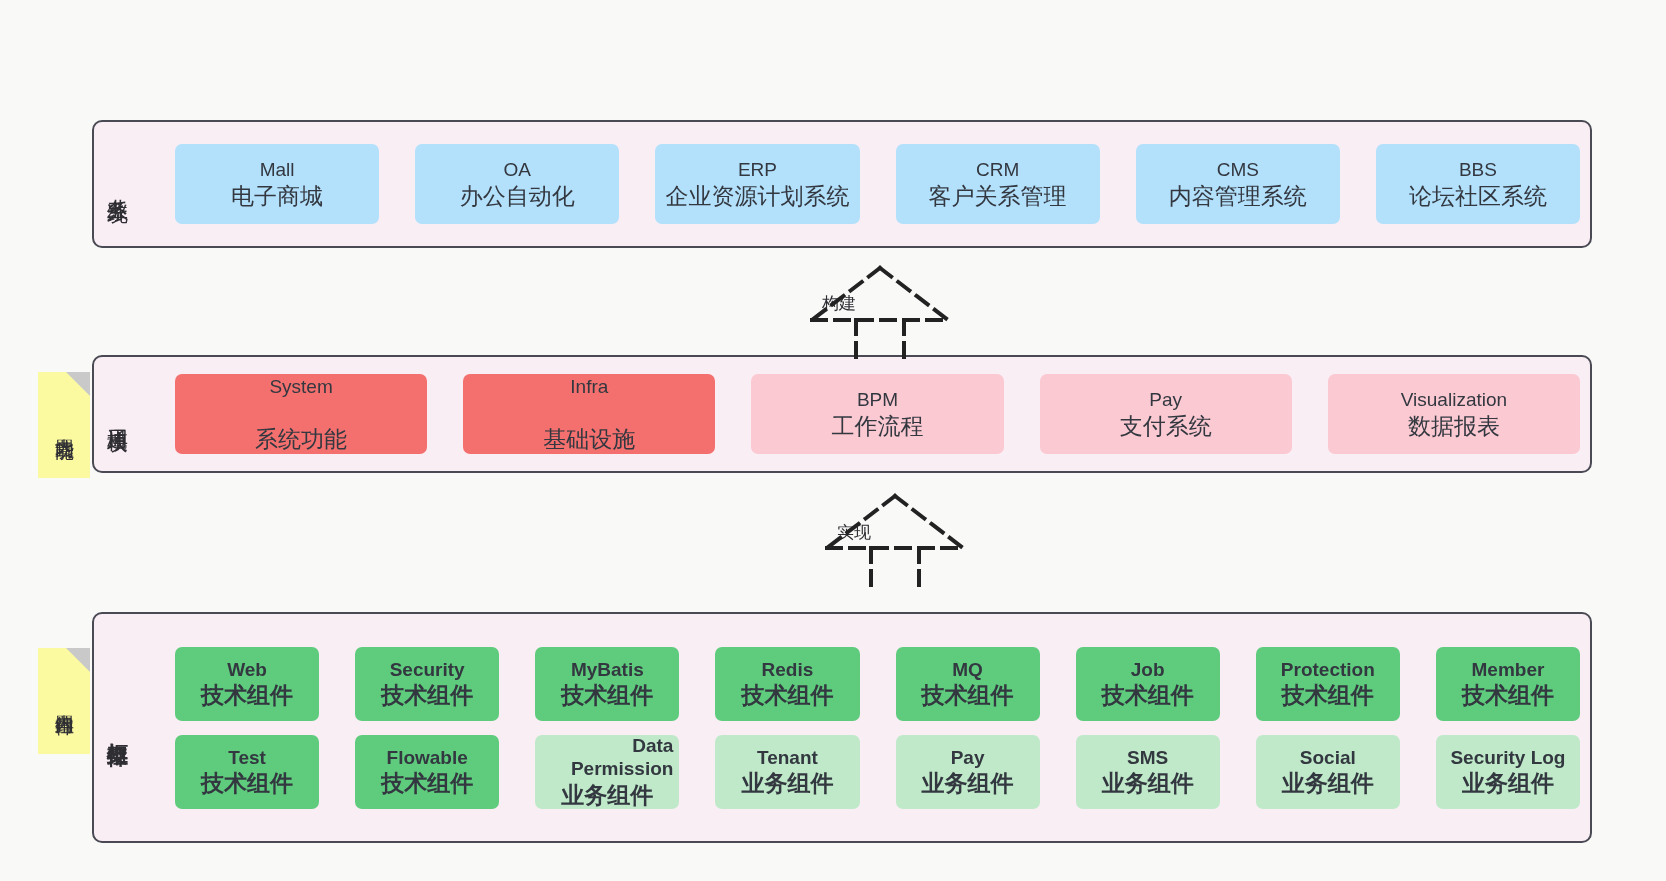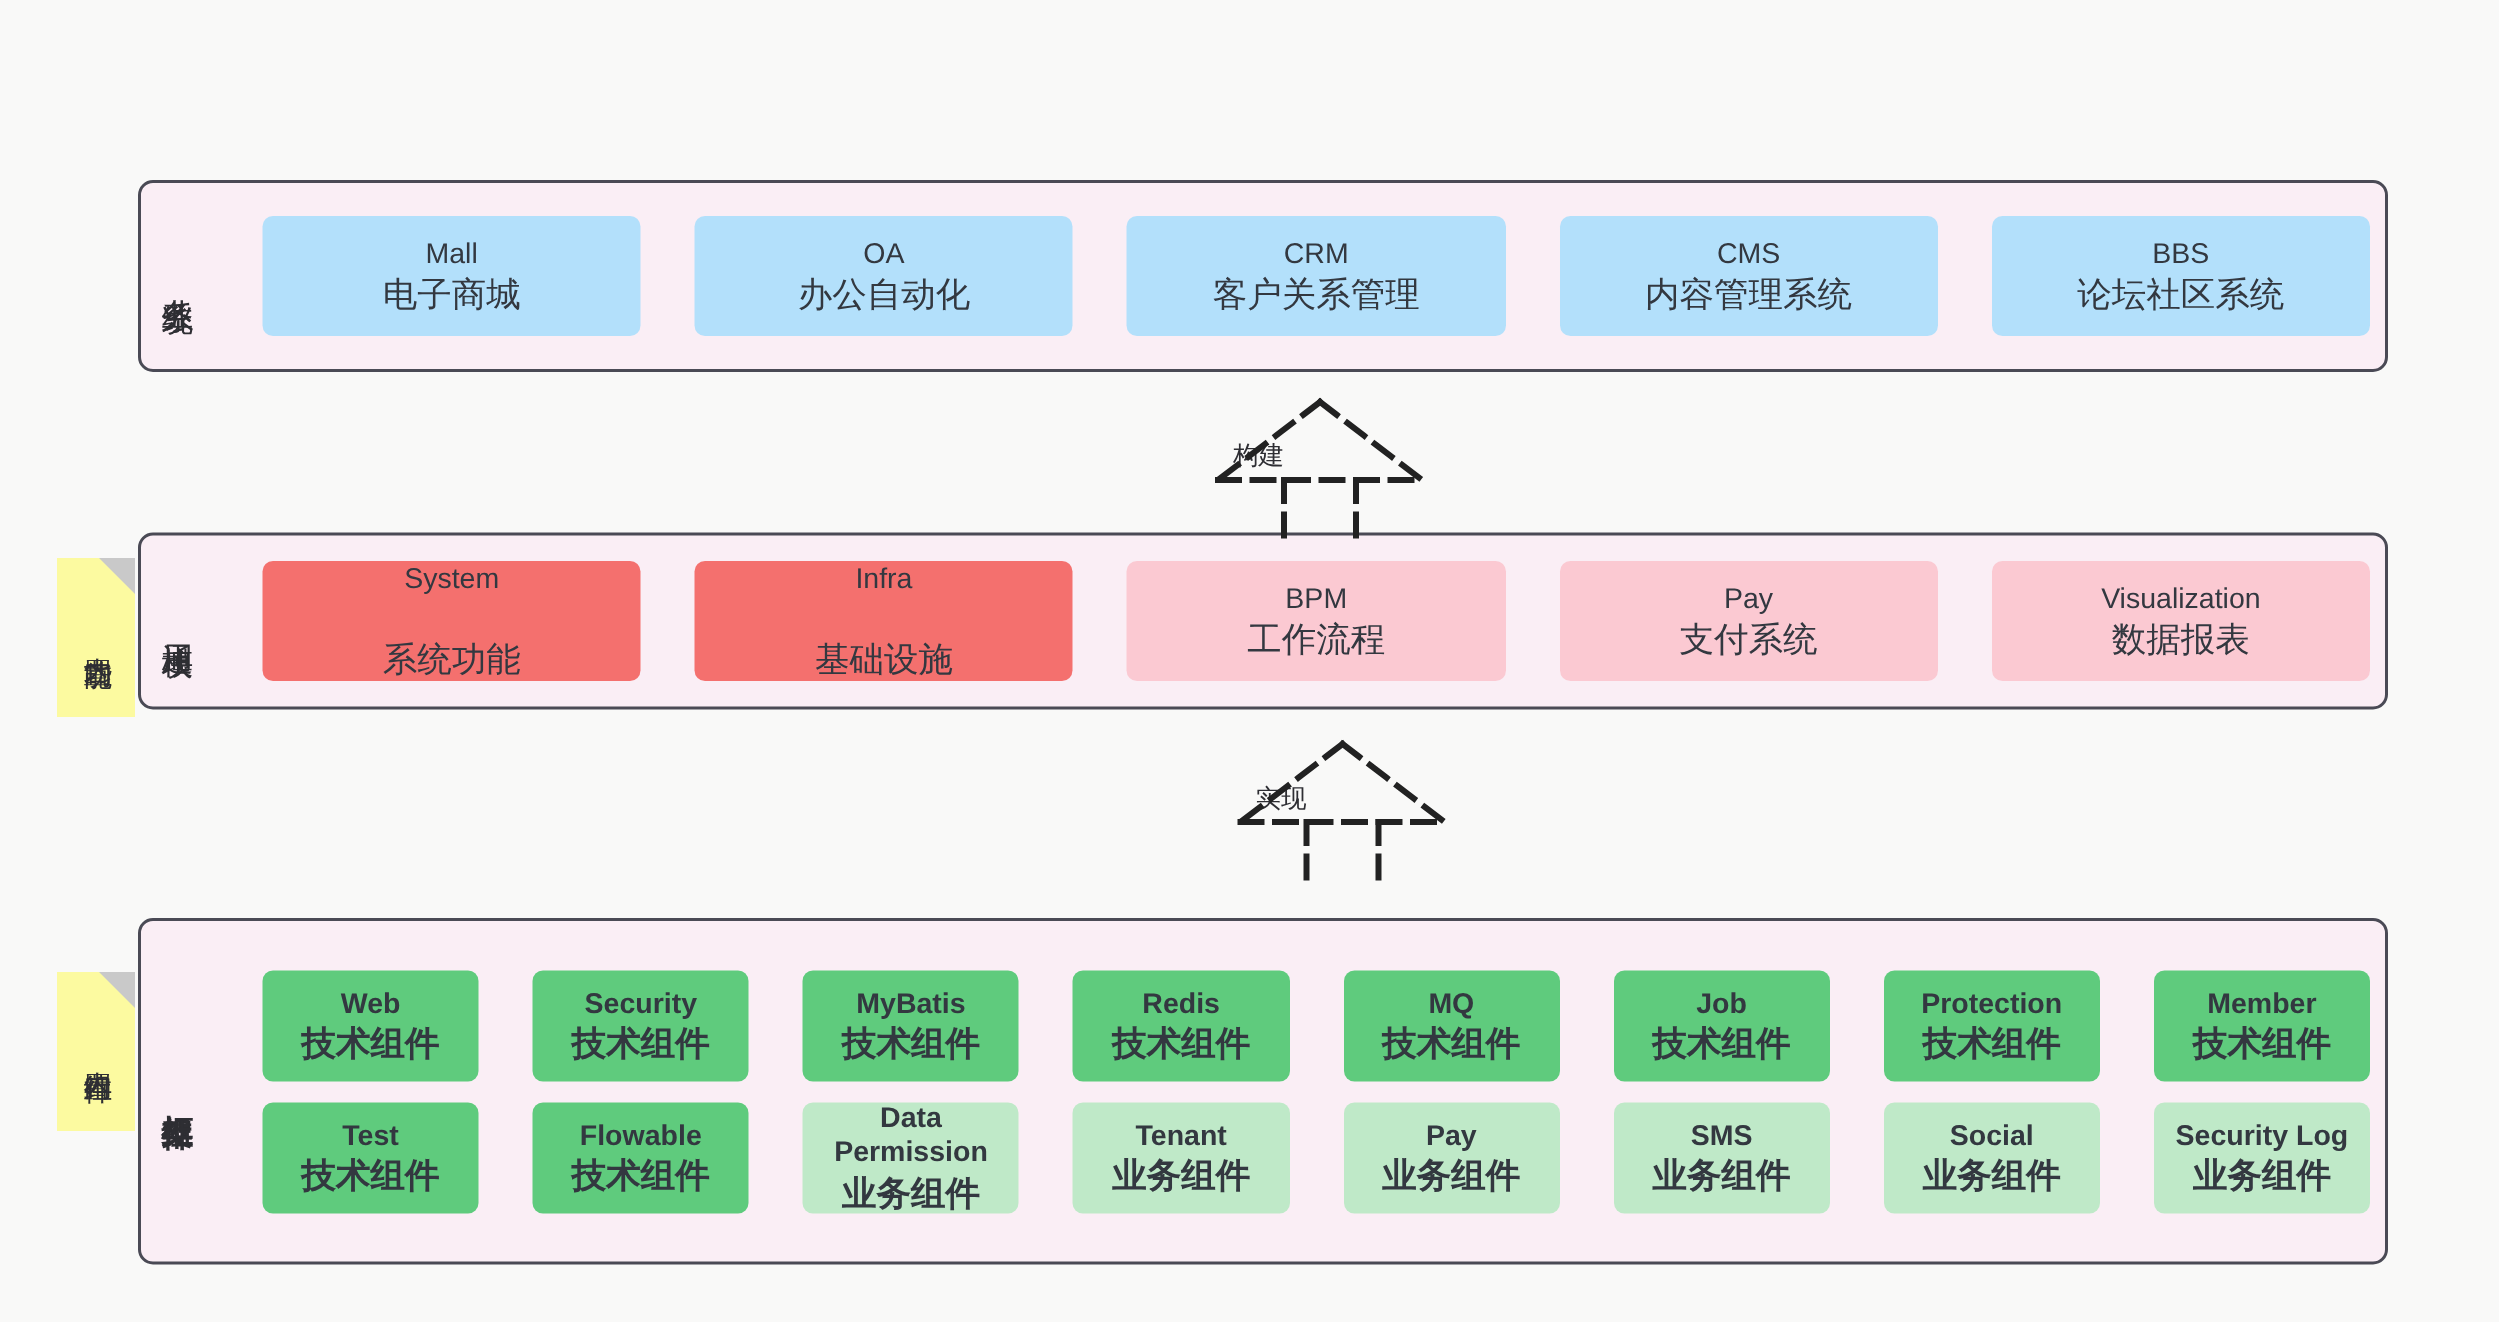--- a/index.html
+++ b/index.html
@@ -64,21 +64,21 @@
   }
 
   
   .node {
     flex: 1 1 0;
     border-radius: 7px;
     display: flex;
     flex-direction: column;
     align-items: center;
     justify-content: center;
-    text-align: center;
+    text-align: right;
     box-sizing: border-box;
     line-height: 1.22;
     color: #333840;
     padding: 4px 6px;
     margin-left: 25px;
   }
   .node .n-en { font-size: 19px; }
   .node .n-cn { font-size: 23px; }
 
   .n-blue  { background: #b3e0fb; height: 80px; }
@@ -137,20 +137,24 @@
       <div class="row">
         <div class="node n-blue">
           <span class="n-en">Mall</span>
           <span class="n-cn">电子商城</span>
         </div>
         <div class="node n-blue">
           <span class="n-en">OA</span>
           <span class="n-cn">办公自动化</span>
         </div>
         <div class="node n-blue">
+          <span class="n-en">ERP</span>
+          <span class="n-cn">企业资源计划系统</span>
+        </div>
+        <div class="node n-blue">
           <span class="n-en">CRM</span>
           <span class="n-cn">客户关系管理</span>
         </div>
         <div class="node n-blue">
           <span class="n-en">CMS</span>
           <span class="n-cn">内容管理系统</span>
         </div>
         <div class="node n-blue">
           <span class="n-en">BBS</span>
           <span class="n-cn">论坛社区系统</span>

